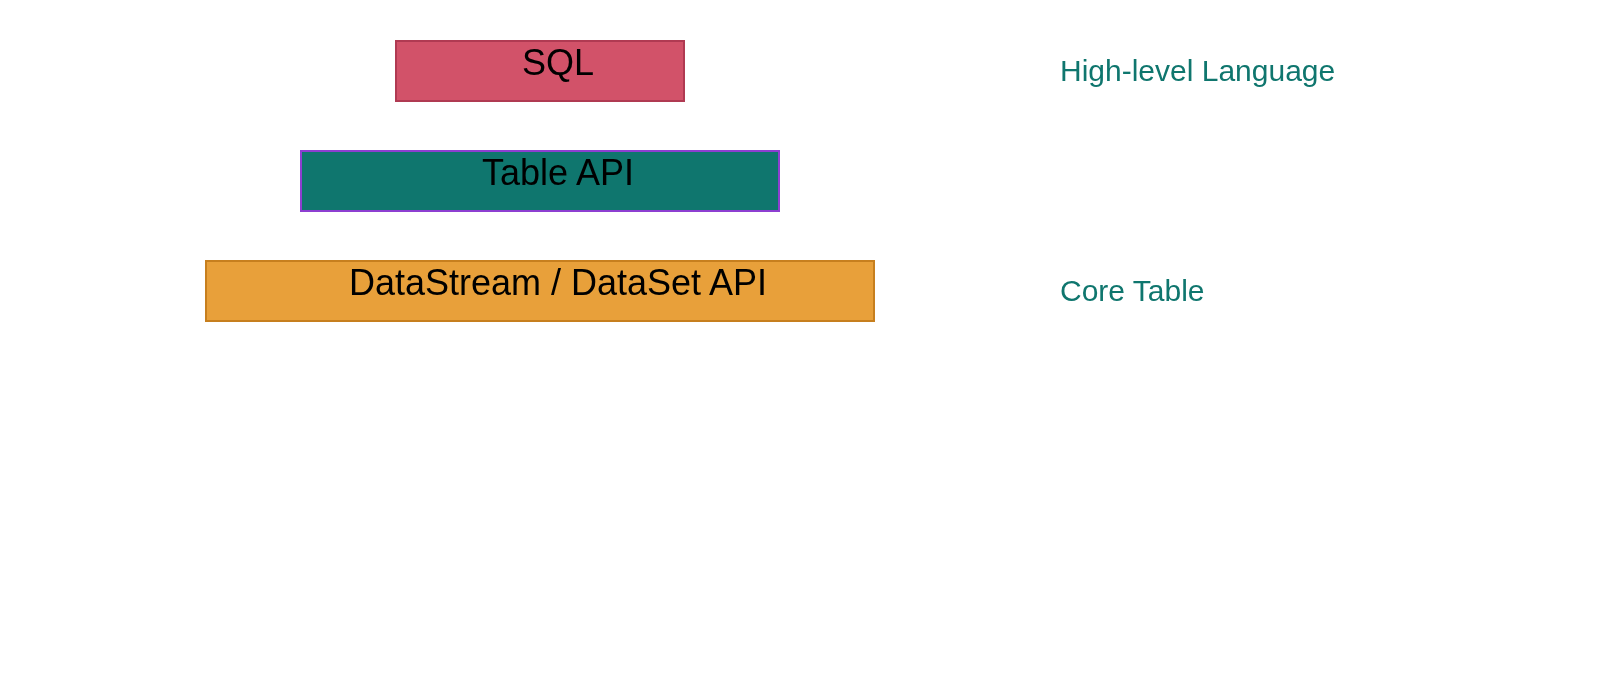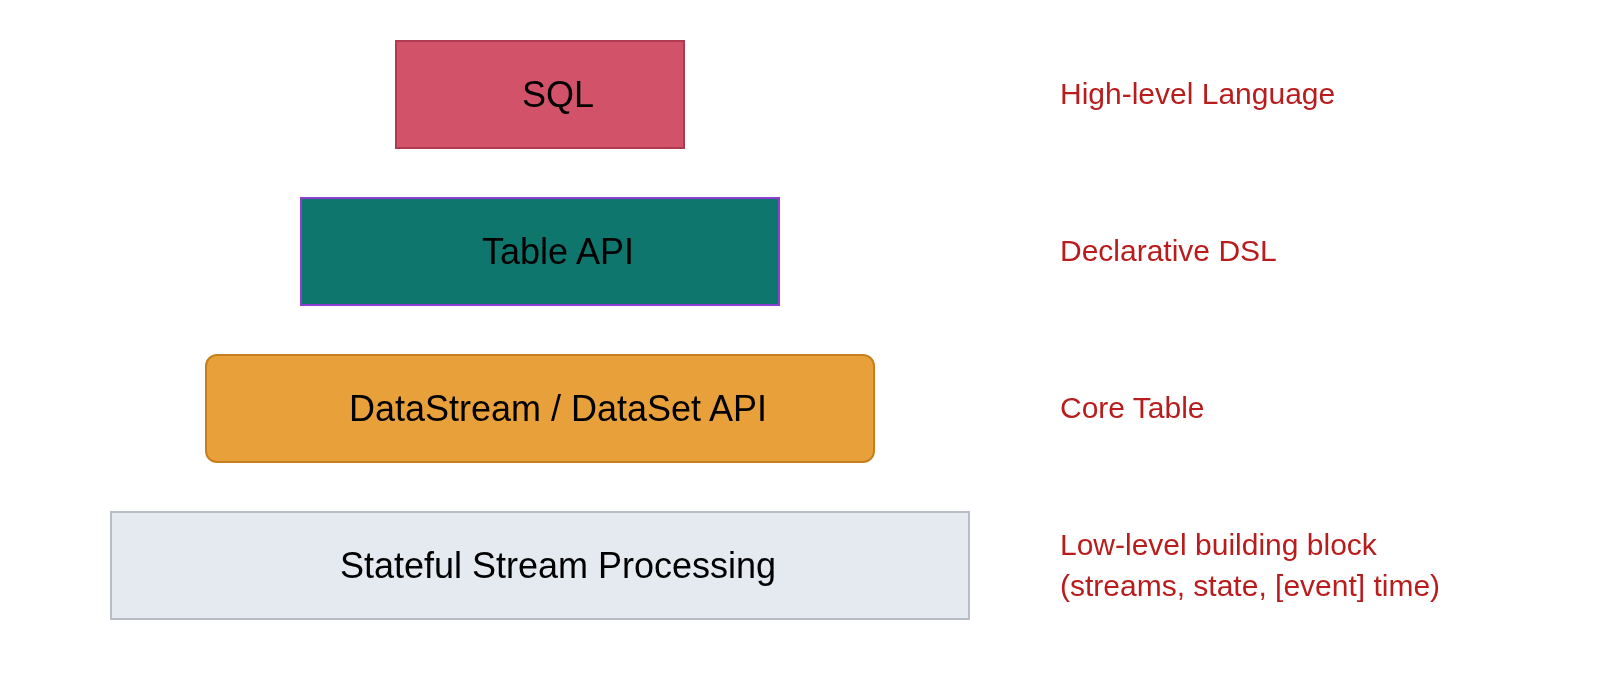--- a/index.html
+++ b/index.html
@@ -25,23 +25,23 @@
       align-items: center;
       margin-bottom: 48px;
     }
     .left-area {
       width: 880px;
       display: flex;
       justify-content: center;
       flex-shrink: 0;
     }
     .box {
-      height: 109px;
+      height: 62px;
       display: flex;
-      align-items: center;
+      align-items: flex-start;
       justify-content: center;
       font-size: 36px;
       color: #000;
       border-style: solid;
       border-width: 2px;
       padding-left: 36px;
     }
     .box-sql {
       width: 290px;
       background: #d25269;
@@ -49,30 +49,29 @@
     }
     .box-table {
       width: 480px;
       background: #0f766e;
       border-color: #8d3fd1;
     }
     .box-datastream {
       width: 670px;
       background: #e8a03a;
       border-color: #c77f1e;
-      border-radius: 12px;
     }
     .box-stateful {
       width: 860px;
       background: #e5e9f0;
       border-color: #b8bec8;
     }
     .desc {
       font-size: 30px;
-      color: #b91c1c;
+      color: #0f766e;
       margin-left: 80px;
       line-height: 1.35;
     }
   </style>
 </head>
 <body>
 
 <div class="diagram">
 
   <div class="row">
@@ -83,34 +82,25 @@
     </div>
     <div class="desc">High-level Language</div>
   </div>
 
   <div class="row">
     <div class="left-area">
       <div class="box box-table">
         <span>Table API</span>
       </div>
     </div>
-    <div class="desc">Declarative DSL</div>
   </div>
 
   <div class="row">
     <div class="left-area">
       <div class="box box-datastream">
         <span>DataStream / DataSet API</span>
       </div>
     </div>
     <div class="desc">Core Table</div>
   </div>
 
-  <div class="row">
-    <div class="left-area">
-      <div class="box box-stateful">
-        <span>Stateful Stream Processing</span>
-      </div>
-    </div>
-    <div class="desc">Low-level building block<br>(streams, state, [event] time)</div>
-  </div>
 
 </div>
 
 </body></html>

